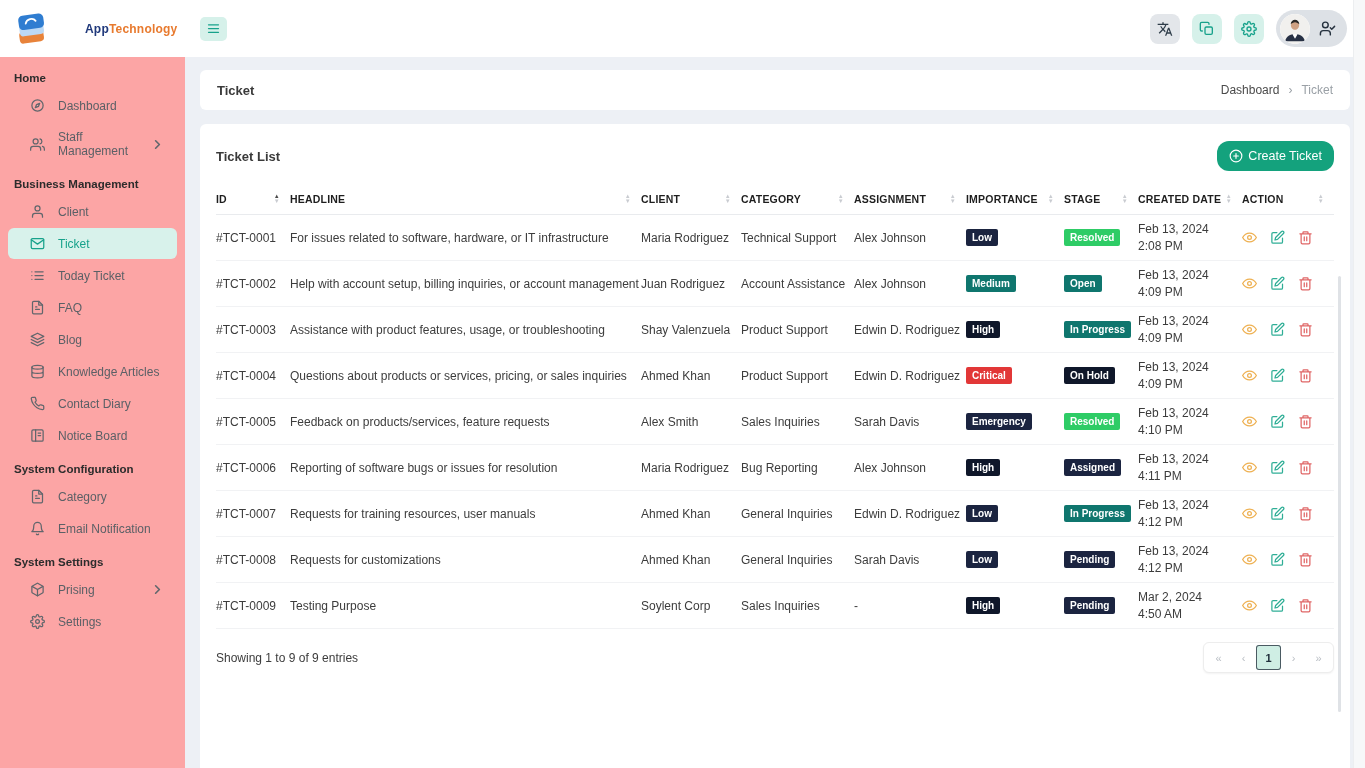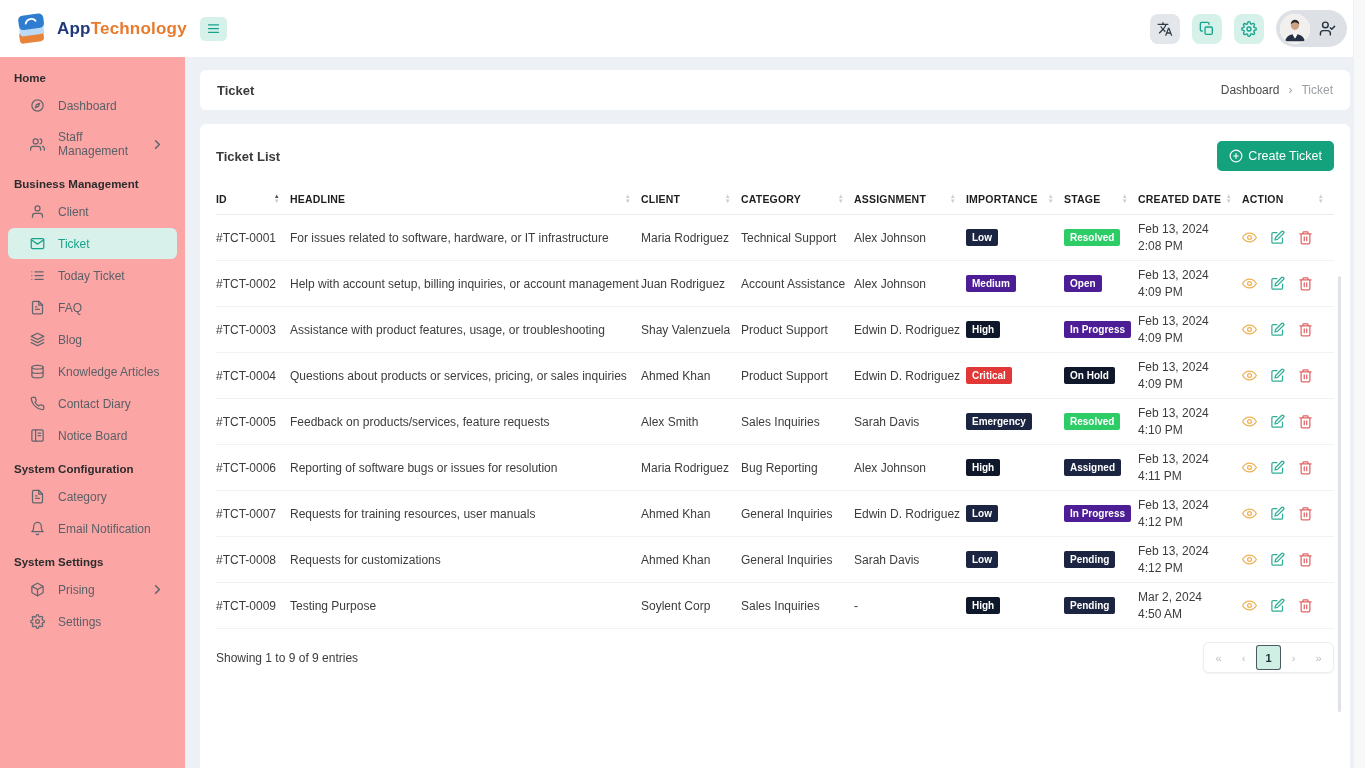--- a/index.html
+++ b/index.html
@@ -6,21 +6,21 @@
   html,body { width:1365px; height:768px; overflow:hidden; background:#edf0f5;
     font-family:"Liberation Sans","DejaVu Sans",sans-serif; }
   svg { display:block; }
   button { font-family:inherit; }
 
   
   .topbar { position:fixed; left:0; top:0; right:0; height:57px; background:#fff;
     display:flex; align-items:center; z-index:5; }
   .logo { width:185px; display:flex; align-items:center; gap:7px; padding-left:14px; cursor:pointer; }
   .logo-ic svg { width:36px; height:36px; }
-  .logo-text { font-size:17px; font-weight:700; letter-spacing:.2px; }
+  .logo-text { font-size:12px; font-weight:700; letter-spacing:.2px;margin-left:28px; }
   .lt1 { color:#20397b; } .lt2 { color:#e87a2e; }
   .burger { margin-left:15px; width:27px; height:24px; border:none; border-radius:5px;
     background:#d6f1ea; color:#17a28b; display:flex; align-items:center; justify-content:center; cursor:pointer; }
   .burger svg { width:15px; height:15px; }
   .top-actions { margin-left:auto; display:flex; align-items:center; gap:12px; padding-right:18px; }
   .tbtn { width:30px; height:30px; border:none; border-radius:8px; display:flex;
     align-items:center; justify-content:center; cursor:pointer; }
   .tbtn svg { width:16px; height:16px; }
   .tbtn.gray { background:#e3e6ea; color:#2e3c49; }
   .tbtn.mint { background:#d6f1ea; color:#17a28b; }
@@ -50,21 +50,21 @@
   .pagehead { height:40px; display:flex; align-items:center; justify-content:space-between;
     padding:0 17px; margin-bottom:14px; }
   .ph-title { font-size:13px; font-weight:700; color:#3a3a3a; }
   .crumbs { font-size:12px; display:flex; gap:9px; align-items:center; }
   .c1 { color:#4a4a4a; cursor:pointer; } .csep { color:#9aa0a6; } .c2 { color:#9aa0a6; }
 
   .listcard { position:relative; height:720px; overflow:hidden; }
   .lc-head { display:flex; justify-content:space-between; align-items:center; padding:17px 16px 13px; }
   .lc-title { font-size:13px; font-weight:700; color:#3a3a3a; }
   .create-btn { display:flex; align-items:center; gap:5px; background:#14a27d; color:#fff;
-    border:none; border-radius:5px; font-size:12.5px; padding:8px 12px; cursor:pointer; }
+    border:none; border-radius:12px; font-size:12.5px; padding:8px 12px; cursor:pointer; }
   .create-btn svg { width:14px; height:14px; }
 
   .lc-toolbar { display:flex; justify-content:space-between; align-items:center; padding:7px 16px 13px; }
   .btn-group { display:flex; }
   .exp-btn { background:#17a28b; color:#fff; border:none; font-size:12px; padding:8px 16px; cursor:pointer; }
   .exp-btn + .exp-btn { border-left:1px solid rgba(0,0,0,.08); }
   .exp-btn:first-child { border-radius:4px 0 0 4px; }
   .exp-btn:last-child { border-radius:0 4px 4px 0; }
   .caret { font-size:9px; margin-left:4px; }
   .search { display:flex; align-items:center; gap:8px; }
@@ -79,21 +79,21 @@
   .sort { display:flex; flex-direction:column; align-items:center; margin-right:4px; }
   .sort i { font-style:normal; font-size:6px; line-height:5px; color:#c9ccd1; }
   .sort.sorted .up { color:#4b4b4b; }
   td { font-size:12px; color:#3c3c3c; padding:5px 6px 5px 0; border-bottom:1px solid #f1f2f4;
     vertical-align:middle; overflow:hidden; white-space:nowrap; }
   tbody tr { height:46px; }
   .badge { display:inline-block; padding:3px 6px; border-radius:2px; font-size:10px;
     font-weight:700; color:#fff; }
   .bg-navy  { background:#1b2440; }
   .bg-green { background:#2ecc66; }
-  .bg-cyan  { background:#4c1d95; }
+  .bg-cyan  { background:#0f766e; }
   .bg-amber { background:#0f172a; }
   .bg-red   { background:#e23737; }
   .dcell div { line-height:17px; }
   .acts { display:flex; gap:13px; align-items:center; }
   .act { cursor:pointer; display:inline-flex; }
   .act svg { width:15px; height:15px; }
   .act.view { color:#eeb051; } .act.edit { color:#2fae96; } .act.del { color:#e06565; }
 
   .lc-foot { display:flex; justify-content:space-between; align-items:center; padding:13px 16px; }
   .showing { font-size:12px; color:#3c3c3c; }

